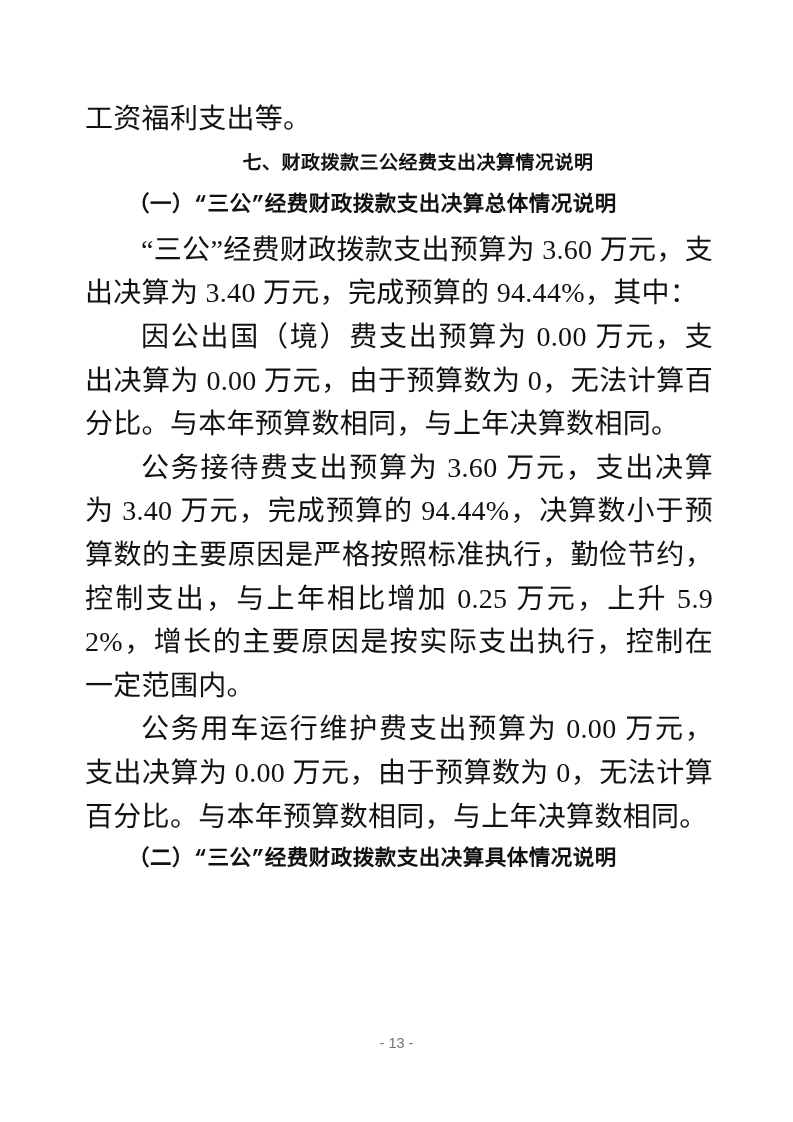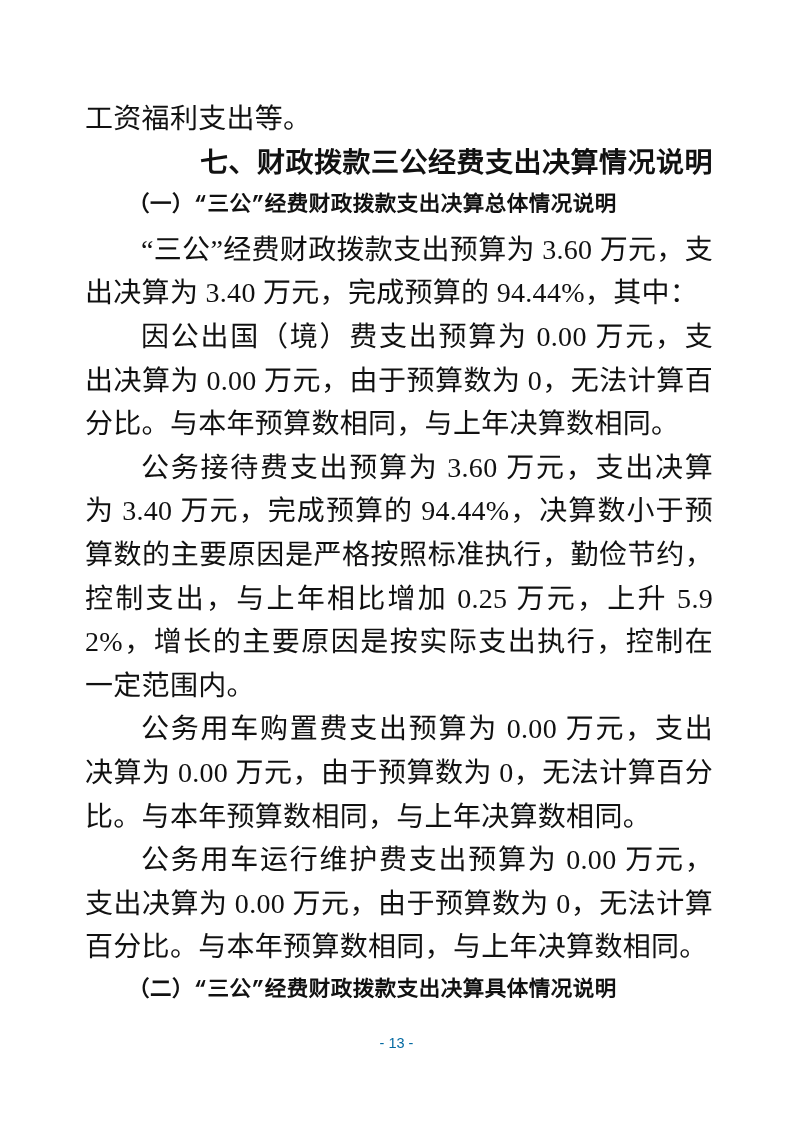--- a/index.html
+++ b/index.html
@@ -36,58 +36,57 @@
     letter-spacing: 0.3px;
     word-break: break-all;
   }
   .para.no-indent {
     text-indent: 0;
   }
   .heading-1 {
     margin: 0;
     font-family: "Liberation Sans", "DejaVu Sans", sans-serif;
     font-weight: bold;
-    font-size: 28px;
+    font-size: 19px;
     line-height: 43.6px;
     text-indent: 2em;
     letter-spacing: 0.5px;
-    text-align: right;
+    text-align: center;
   }
   .heading-2 {
     margin: 0;
     font-family: Liberation Mono, monospace;
     font-weight: bold;
     font-size: 21.5px;
     line-height: 43.6px;
     text-indent: 2em;
     letter-spacing: 0.5px;
     text-align: left;
   }
   .page-footer {
     position: absolute;
     top: 1033px;
     left: 0;
     right: 0;
     text-align: center;
     font-size: 14.5px;
     line-height: 20px;
-    color: #0369a1;
+    color: #737373;
     font-family: "Liberation Sans", "DejaVu Sans", sans-serif;
   }
 </style>
 </head>
 <body>
 
 <div class="page">
   <div class="content">
     <p class="para no-indent">工资福利支出等。</p>
     <h2 class="heading-1">七、财政拨款三公经费支出决算情况说明</h2>
     <h3 class="heading-2">（一）“三公”经费财政拨款支出决算总体情况说明</h3>
     <p class="para">“三公”经费财政拨款支出预算为 3.60 万元，支出决算为 3.40 万元，完成预算的 94.44%，其中：</p>
     <p class="para">因公出国（境）费支出预算为 0.00 万元，支出决算为 0.00 万元，由于预算数为 0，无法计算百分比。与本年预算数相同，与上年决算数相同。</p>
     <p class="para">公务接待费支出预算为 3.60 万元，支出决算为 3.40 万元，完成预算的 94.44%，决算数小于预算数的主要原因是严格按照标准执行，勤俭节约，控制支出，与上年相比增加 0.25 万元，上升 5.92%，增长的主要原因是按实际支出执行，控制在一定范围内。</p>
-    <p class="para">公务用车购置费支出预算为 0.00 万元，支出决算为 0.00 万元，由于预算数为 0，无法计算百分比。与本年预算数相同，与上年决算数相同。</p>
     <p class="para">公务用车运行维护费支出预算为 0.00 万元，支出决算为 0.00 万元，由于预算数为 0，无法计算百分比。与本年预算数相同，与上年决算数相同。</p>
     <h3 class="heading-2">（二）“三公”经费财政拨款支出决算具体情况说明</h3>
   </div>
 
   <div class="page-footer">- 13 -</div>
 </div>
 
 </body></html>

